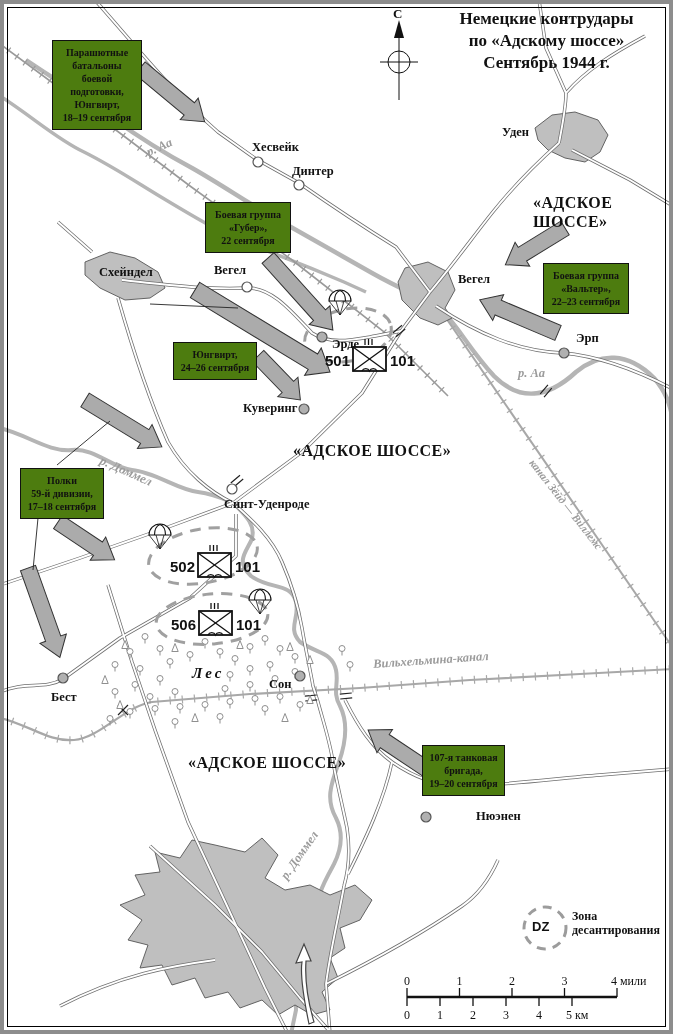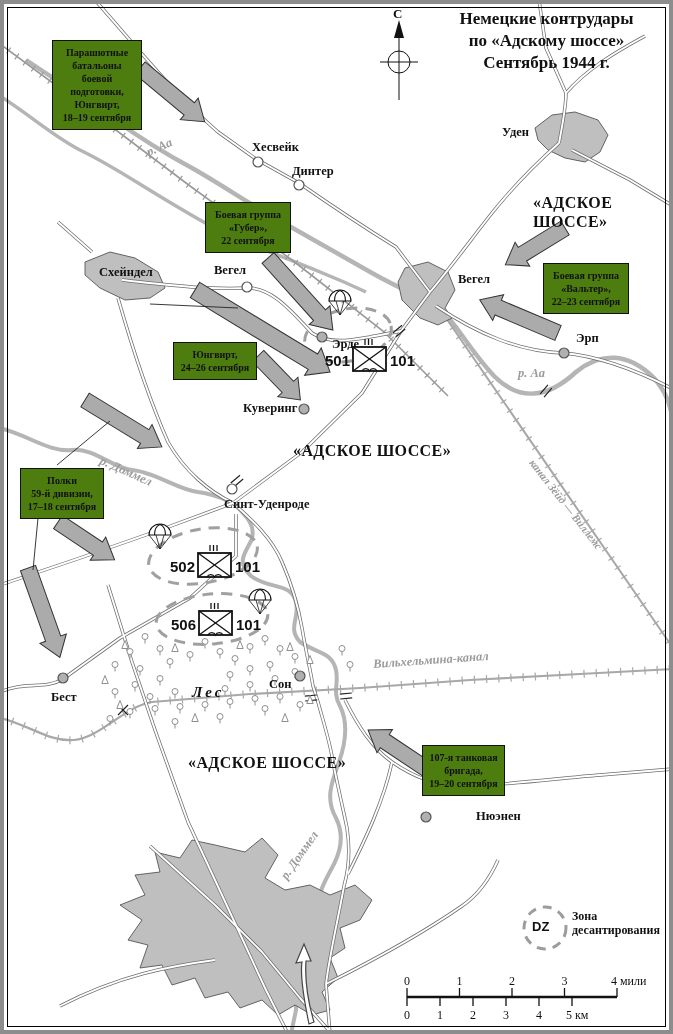--- a/index.html
+++ b/index.html
@@ -263,21 +263,21 @@
   <div class="lbl hwy" style="left:533px;top:193px;">«АДСКОЕ ШОССЕ»</div>
   <div class="lbl hwy" style="left:293px;top:441px;">«АДСКОЕ ШОССЕ»</div>
   <div class="lbl hwy" style="left:188px;top:753px;">«АДСКОЕ ШОССЕ»</div>
 
   <div class="lbl water" style="left:146px;top:140px;transform:rotate(-25deg);">р. Аа</div>
   <div class="lbl water" style="left:518px;top:366px;">р. Аа</div>
   <div class="lbl water" style="left:98px;top:464px;transform:rotate(24deg);">р. Доммел</div>
   <div class="lbl water" style="left:272px;top:848px;transform:rotate(-55deg);">р. Доммел</div>
   <div class="lbl water" style="left:373px;top:653px;transform:rotate(-4deg);">Вильхельмина-канал</div>
   <div class="lbl water" style="left:510px;top:498px;transform:rotate(52deg);font-size:11px;">канал Зёйд — Виллемс</div>
-  <div class="lbl forest-lbl" style="left:192px;top:664px;margin-top:19px;">Лес</div>
+  <div class="lbl forest-lbl" style="left:192px;top:664px;">Лес</div>
 
   <div class="lbl town" style="left:252px;top:140px;">Хесвейк</div>
   <div class="lbl town" style="left:292px;top:164px;">Динтер</div>
   <div class="lbl town" style="left:502px;top:125px;">Уден</div>
   <div class="lbl town" style="left:214px;top:263px;">Вегел</div>
   <div class="lbl town" style="left:99px;top:265px;">Схейндел</div>
   <div class="lbl town" style="left:458px;top:272px;">Вегел</div>
   <div class="lbl town" style="left:332px;top:300px;margin-top:37px;">Эрде</div>
   <div class="lbl town" style="left:576px;top:331px;">Эрп</div>
   <div class="lbl town" style="left:243px;top:401px;">Куверинг</div>

